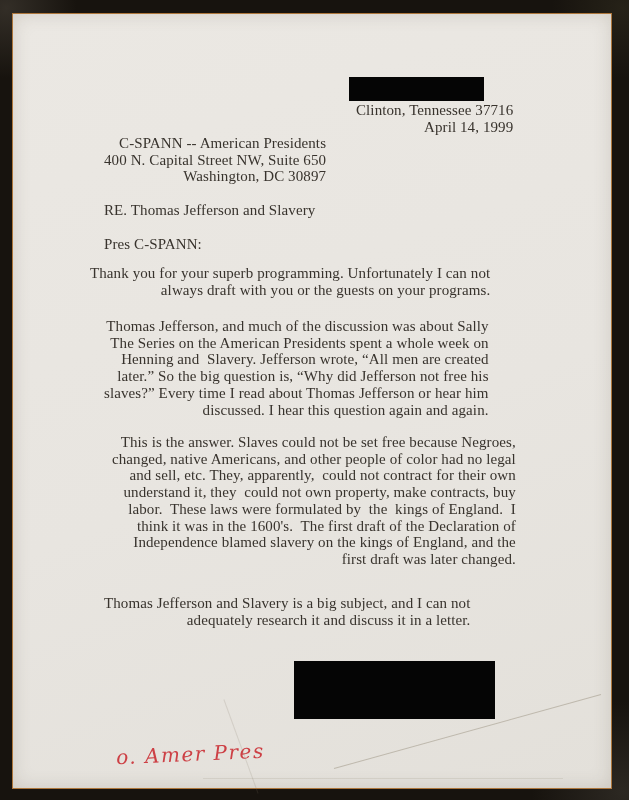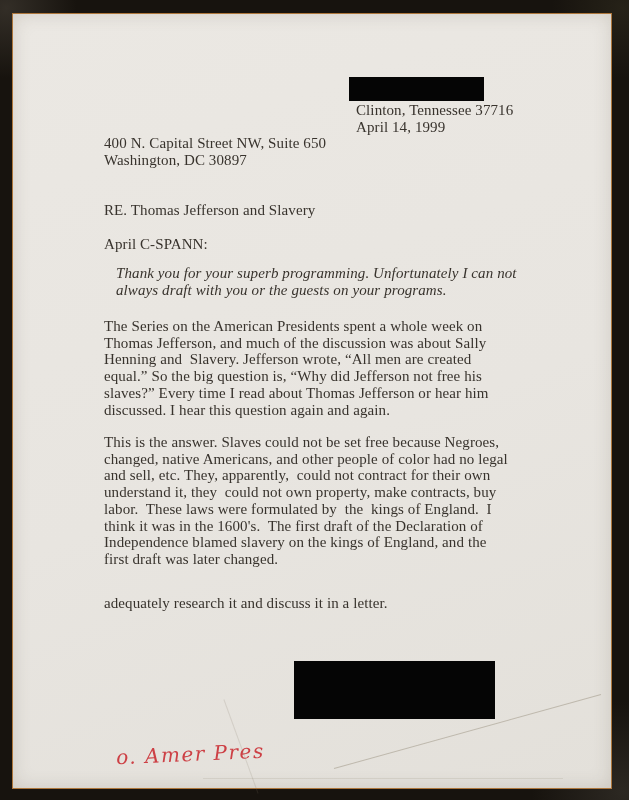--- a/index.html
+++ b/index.html
@@ -25,21 +25,21 @@
     position: absolute;
     left: 12px;
     top: 13px;
     width: 600px;
     height: 776px;
     box-sizing: border-box;
     border: 1px solid #ad763b;
     background: linear-gradient(160deg, #ebe8e3 0%, #e8e5e0 55%, #e3e0da 100%);
     box-shadow: inset 0 0 18px rgba(95, 85, 65, 0.18);
   }
-  .block { position: absolute; }
+  .block { position: absolute; text-align: right; }
   .line {
     white-space: pre;
     font-size: 15px;
     line-height: 16.7px;
     color: #38332d;
     letter-spacing: 0.1px;
   }
   .redaction {
     position: absolute;
     background: #050505;
@@ -74,58 +74,60 @@
   <div class="paper">
 
     <div class="redaction bar1"></div>
 
     <div class="block" style="left:343px; top:88px;">
       <div class="line">Clinton, Tennessee 37716</div>
       <div class="line">April 14, 1999</div>
     </div>
 
     <div class="block" style="left:91px; top:121px;">
+      <div class="line">C-SPANN -- American Presidents</div>
       <div class="line">400 N. Capital Street NW, Suite 650</div>
       <div class="line">Washington, DC 30897</div>
     </div>
 
     <div class="block" style="left:91px; top:188px;">
       <div class="line">RE. Thomas Jefferson and Slavery</div>
     </div>
 
     <div class="block" style="left:91px; top:222px;">
-      <div class="line">April C-SPANN:</div>
+      <div class="line">Pres C-SPANN:</div>
     </div>
 
-    <div class="block" style="left:103px; top:251px;font-style:italic;">
+    <div class="block" style="left:77px; top:251px;">
       <div class="line">Thank you for your superb programming. Unfortunately I can not</div>
       <div class="line">always draft with you or the guests on your programs.</div>
     </div>
 
     <div class="block" style="left:91px; top:304px;">
+      <div class="line">Thomas Jefferson, and much of the discussion was about Sally</div>
       <div class="line">The Series on the American Presidents spent a whole week on</div>
-      <div class="line">Thomas Jefferson, and much of the discussion was about Sally</div>
       <div class="line">Henning and  Slavery. Jefferson wrote, “All men are created</div>
-      <div class="line">equal.” So the big question is, “Why did Jefferson not free his</div>
+      <div class="line">later.” So the big question is, “Why did Jefferson not free his</div>
       <div class="line">slaves?” Every time I read about Thomas Jefferson or hear him</div>
       <div class="line">discussed. I hear this question again and again.</div>
     </div>
 
-    <div class="block" style="left:91px; top:420px;">
+    <div class="block" style="left:99px; top:420px;">
       <div class="line">This is the answer. Slaves could not be set free because Negroes,</div>
       <div class="line">changed, native Americans, and other people of color had no legal</div>
       <div class="line">and sell, etc. They, apparently,  could not contract for their own</div>
       <div class="line">understand it, they  could not own property, make contracts, buy</div>
       <div class="line">labor.  These laws were formulated by  the  kings of England.  I</div>
       <div class="line">think it was in the 1600's.  The first draft of the Declaration of</div>
       <div class="line">Independence blamed slavery on the kings of England, and the</div>
       <div class="line">first draft was later changed.</div>
     </div>
 
     <div class="block" style="left:91px; top:581px;">
+      <div class="line">Thomas Jefferson and Slavery is a big subject, and I can not</div>
       <div class="line">adequately research it and discuss it in a letter.</div>
     </div>
 
     <div class="block" style="left:298px; top:634px;margin-top:34px;">
       <div class="line">Sincerely,</div>
     </div>
 
     <div class="redaction bar2"></div>
 
     <div class="annotation">o. Amer Pres</div>

